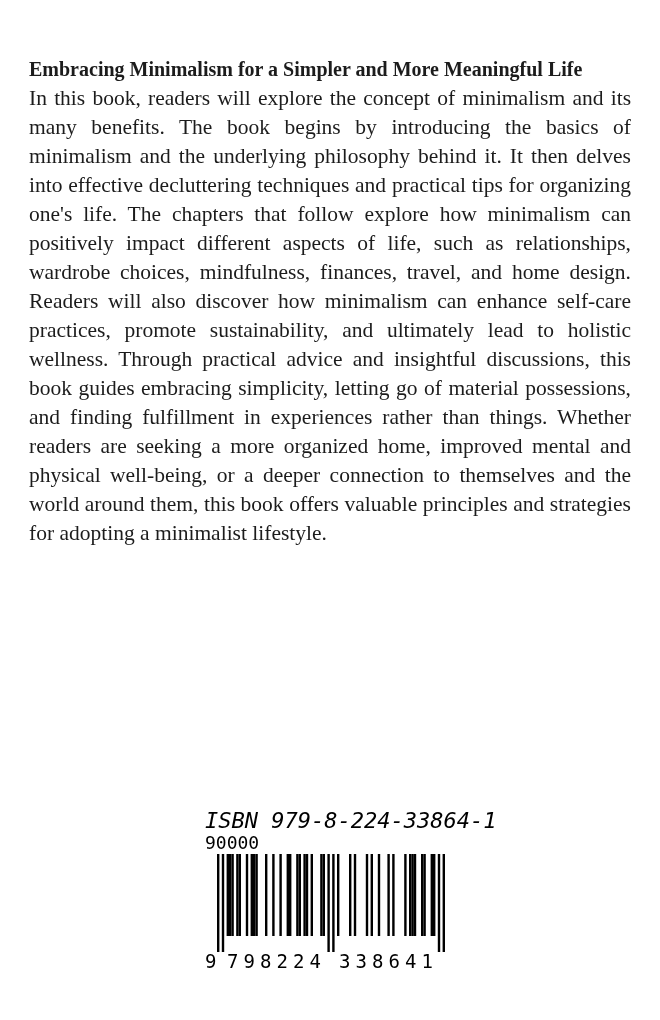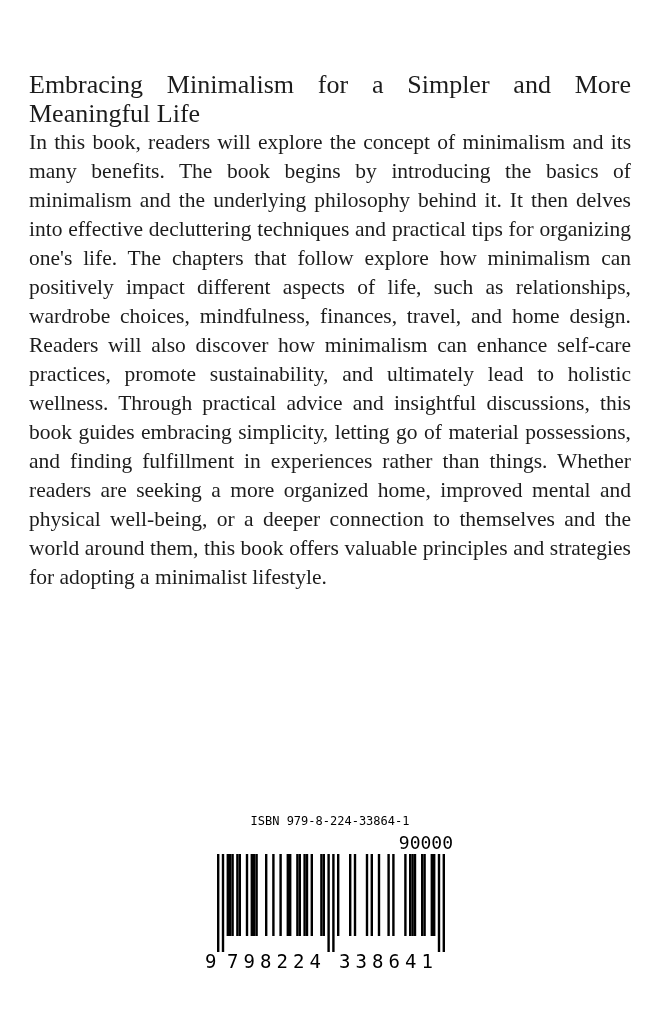--- a/index.html
+++ b/index.html
@@ -5,41 +5,41 @@
   * { margin: 0; padding: 0; box-sizing: border-box; }
   html, body { background: #ffffff; }
   body {
     width: 660px; height: 1020px;
     position: relative; overflow: hidden;
     font-family: "Liberation Serif", serif;
     color: #1c1c1c;
   }
   .cover { position: absolute; inset: 0; padding: 55px 29px 0 29px; }
   .title {
-    font-size: 26px; font-weight: 400;
-    line-height: 29px; text-align: justify; margin-top: 15px;
+    font-size: 20px; font-weight: 700;
+    line-height: 29px; text-align: justify;
   }
   .description {
     font-size: 21.5px; line-height: 29px;
     text-align: justify;
   }
   .barcode-block {
     position: absolute; top: 810px; left: 50%;
     transform: translateX(-50%);
     width: 250px; color: #000; background: #fff;
   }
   .isbn-line {
     font-family: "DejaVu Sans Mono", monospace;
-    font-size: 12px; line-height: 22px;
-    text-align: center; white-space: nowrap;
+    font-size: 22px; line-height: 22px;
+    text-align: left; white-space: nowrap; font-style: italic;
   }
   .price-line {
     font-family: "DejaVu Sans Mono", monospace;
     font-size: 18px; line-height: 21px;
-    text-align: right; padding-right: 2px;
+    text-align: left; padding-right: 2px;
   }
   #barcode-svg { display: block; margin-top: 1px; }
   #barcode-svg rect { fill: #000; }
   .bc-digits {
     font-family: "DejaVu Sans Mono", monospace;
     font-size: 19px; fill: #000;
   }
 </style>
 </head>
 <body>

